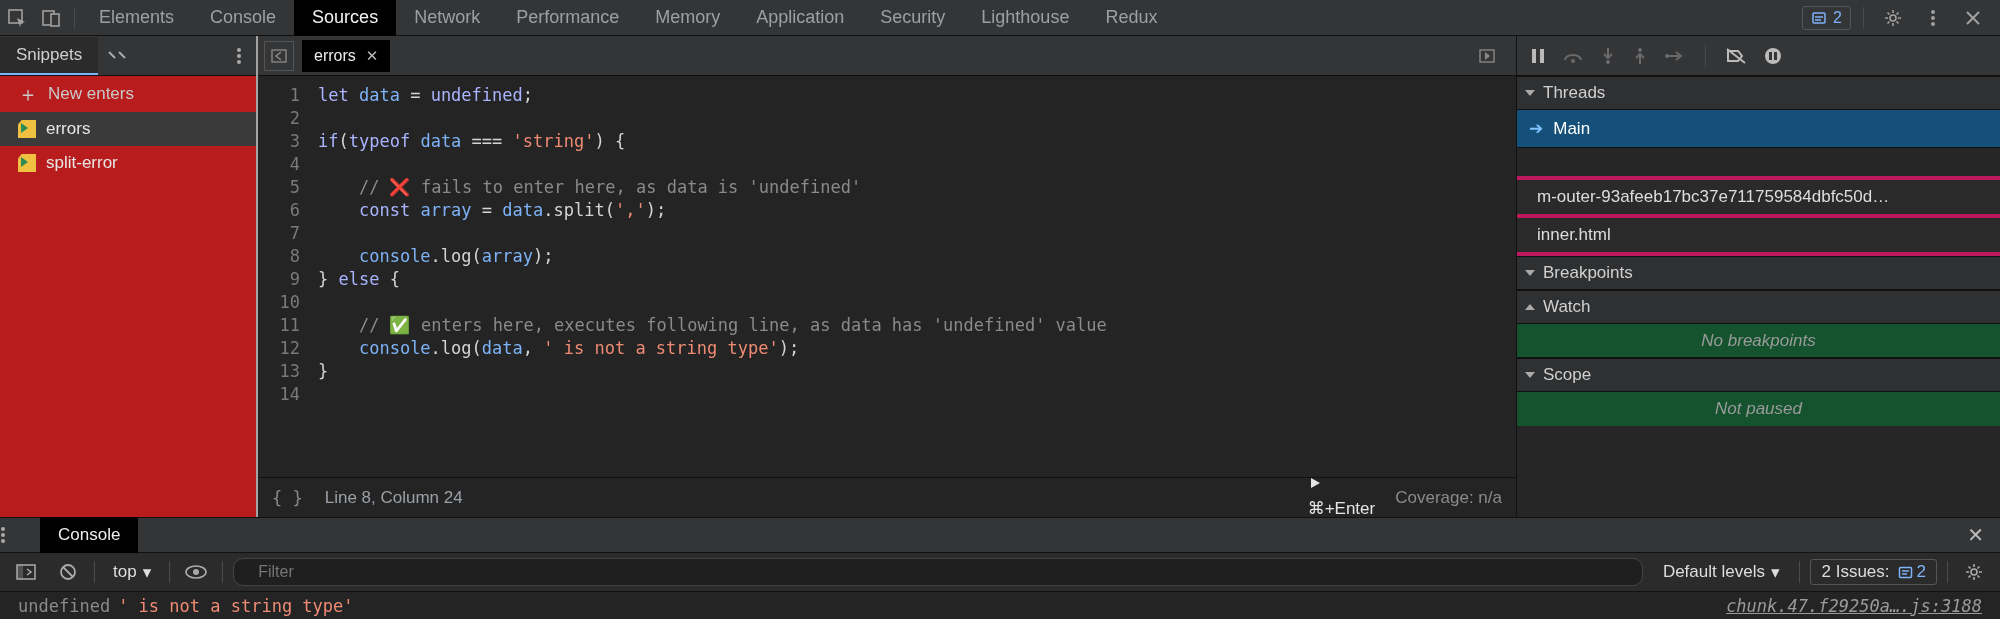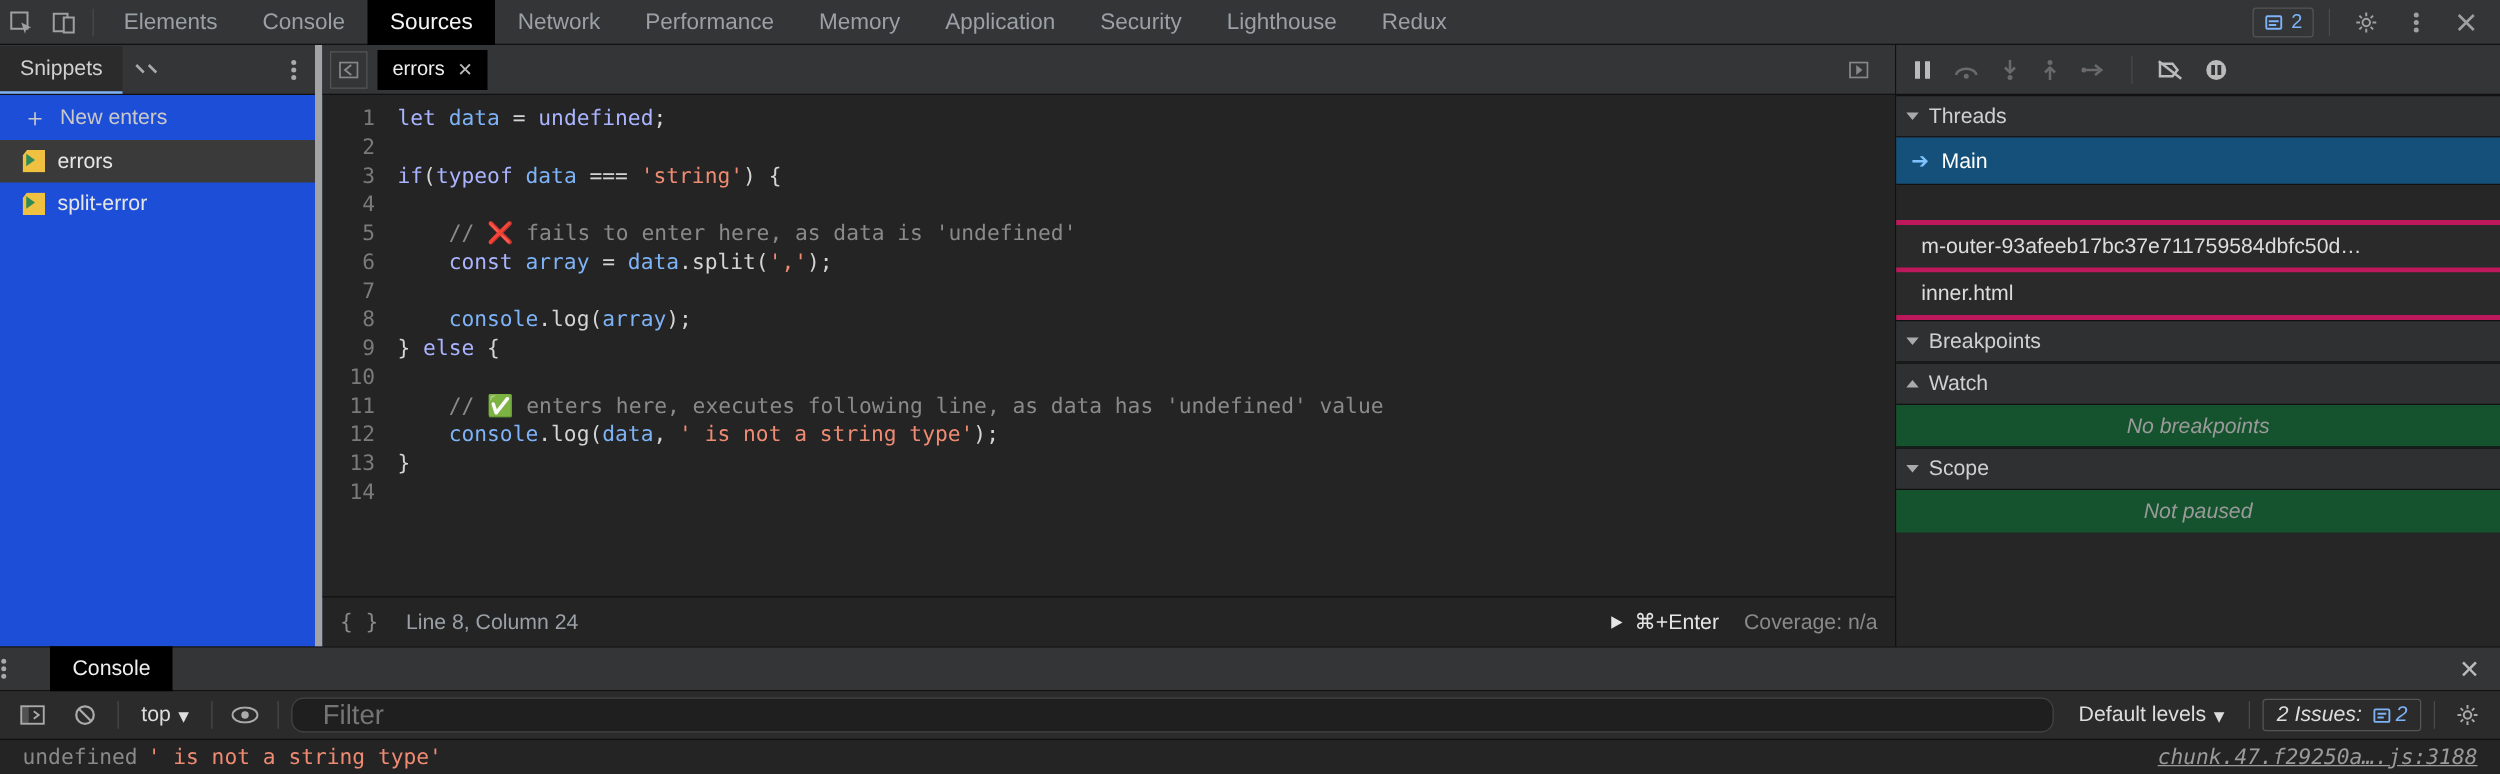--- a/index.html
+++ b/index.html
@@ -55,22 +55,22 @@
 
   
   .main {
     display: flex;
     height: calc(619px - 36px - 36px - 39px - 27px);
   }
 
   
   .left {
     width: 258px;
-    background: #1d4ed8;
-    border-right: 6px solid #a3a3a3;
+    background: #b91c1c;
+    border-right: 2px solid #a3a3a3;
     display: flex; flex-direction: column;
   }
   .left-head {
     height: 40px;
     display: flex; align-items: center;
     background: #343537;
     border-bottom: 1px solid #111;
   }
   .left-head .subtab {
     padding: 0 16px;
@@ -156,21 +156,21 @@
 
   .editor-status {
     height: 40px;
     border-top: 1px solid #111;
     display:flex; align-items:center;
     padding: 0 14px;
     color:#9aa0a6;
     font-size:17px;
   }
   .editor-status .grow{flex:1}
-  .editor-status .run { color:#e5e5e5; display:flex; align-items:center; gap:8px;}
+  .editor-status .run { color:#e5e5e5; display:flex; align-items:flex-start; gap:8px;flex-direction:column;}
   .editor-status .cov { margin-left: 20px; color:#8a8a8a; }
 
   
   .right-pane {
     width: 484px;
     border-left:1px solid #111;
     background:#262627;
     display:flex; flex-direction:column;
     font-size:17px;
   }
@@ -213,26 +213,26 @@
   .drawer-tabs .closeX{margin-left:auto;padding:0 16px;color:#bbb;font-size:20px;}
 
   .drawer-tools{
     height:39px;background:#2b2b2b;border-bottom:1px solid #111;
     display:flex;align-items:center;gap:10px;padding:0 10px;
   }
   .drawer-tools .ib{width:32px;height:28px;display:flex;align-items:center;justify-content:center;color:#aaa;}
   .drawer-tools .ctx{color:#ddd;display:flex;align-items:center;gap:6px;padding:0 8px;}
   .drawer-tools input.filter{
     flex:1;height:28px;background:#1f1f1f;border:1px solid #444;color:#ccc;
-    padding:0 24px;font-size:22px;border-radius:10px;
+    padding:0 24px;font-size:16px;border-radius:10px;
   }
   .drawer-tools .levels{color:#ddd;display:flex;align-items:center;gap:6px;padding:0 10px;}
   .drawer-tools .iss{
     display:flex;align-items:flex-end;gap:8px;border:1px solid #555;border-radius:3px;
-    padding:2px 10px;color:#ddd;font-style:italic;
+    padding:2px 10px;color:#ddd;
   }
   .drawer-tools .iss .blue{color:#7eb3f7;display:flex;align-items:center;gap:4px;}
 
   .console-out{
     height:27px;display:flex;align-items:center;padding:0 18px;
     background:#242424;font-size:17px;
   }
   .console-out .val1{color:#8a8a8a;}
   .console-out .val2{color:#ef8b73;margin-left:8px;}
   .console-out .src{margin-left:auto;color:#9a9a9a;text-decoration:underline;font-style:italic;}

